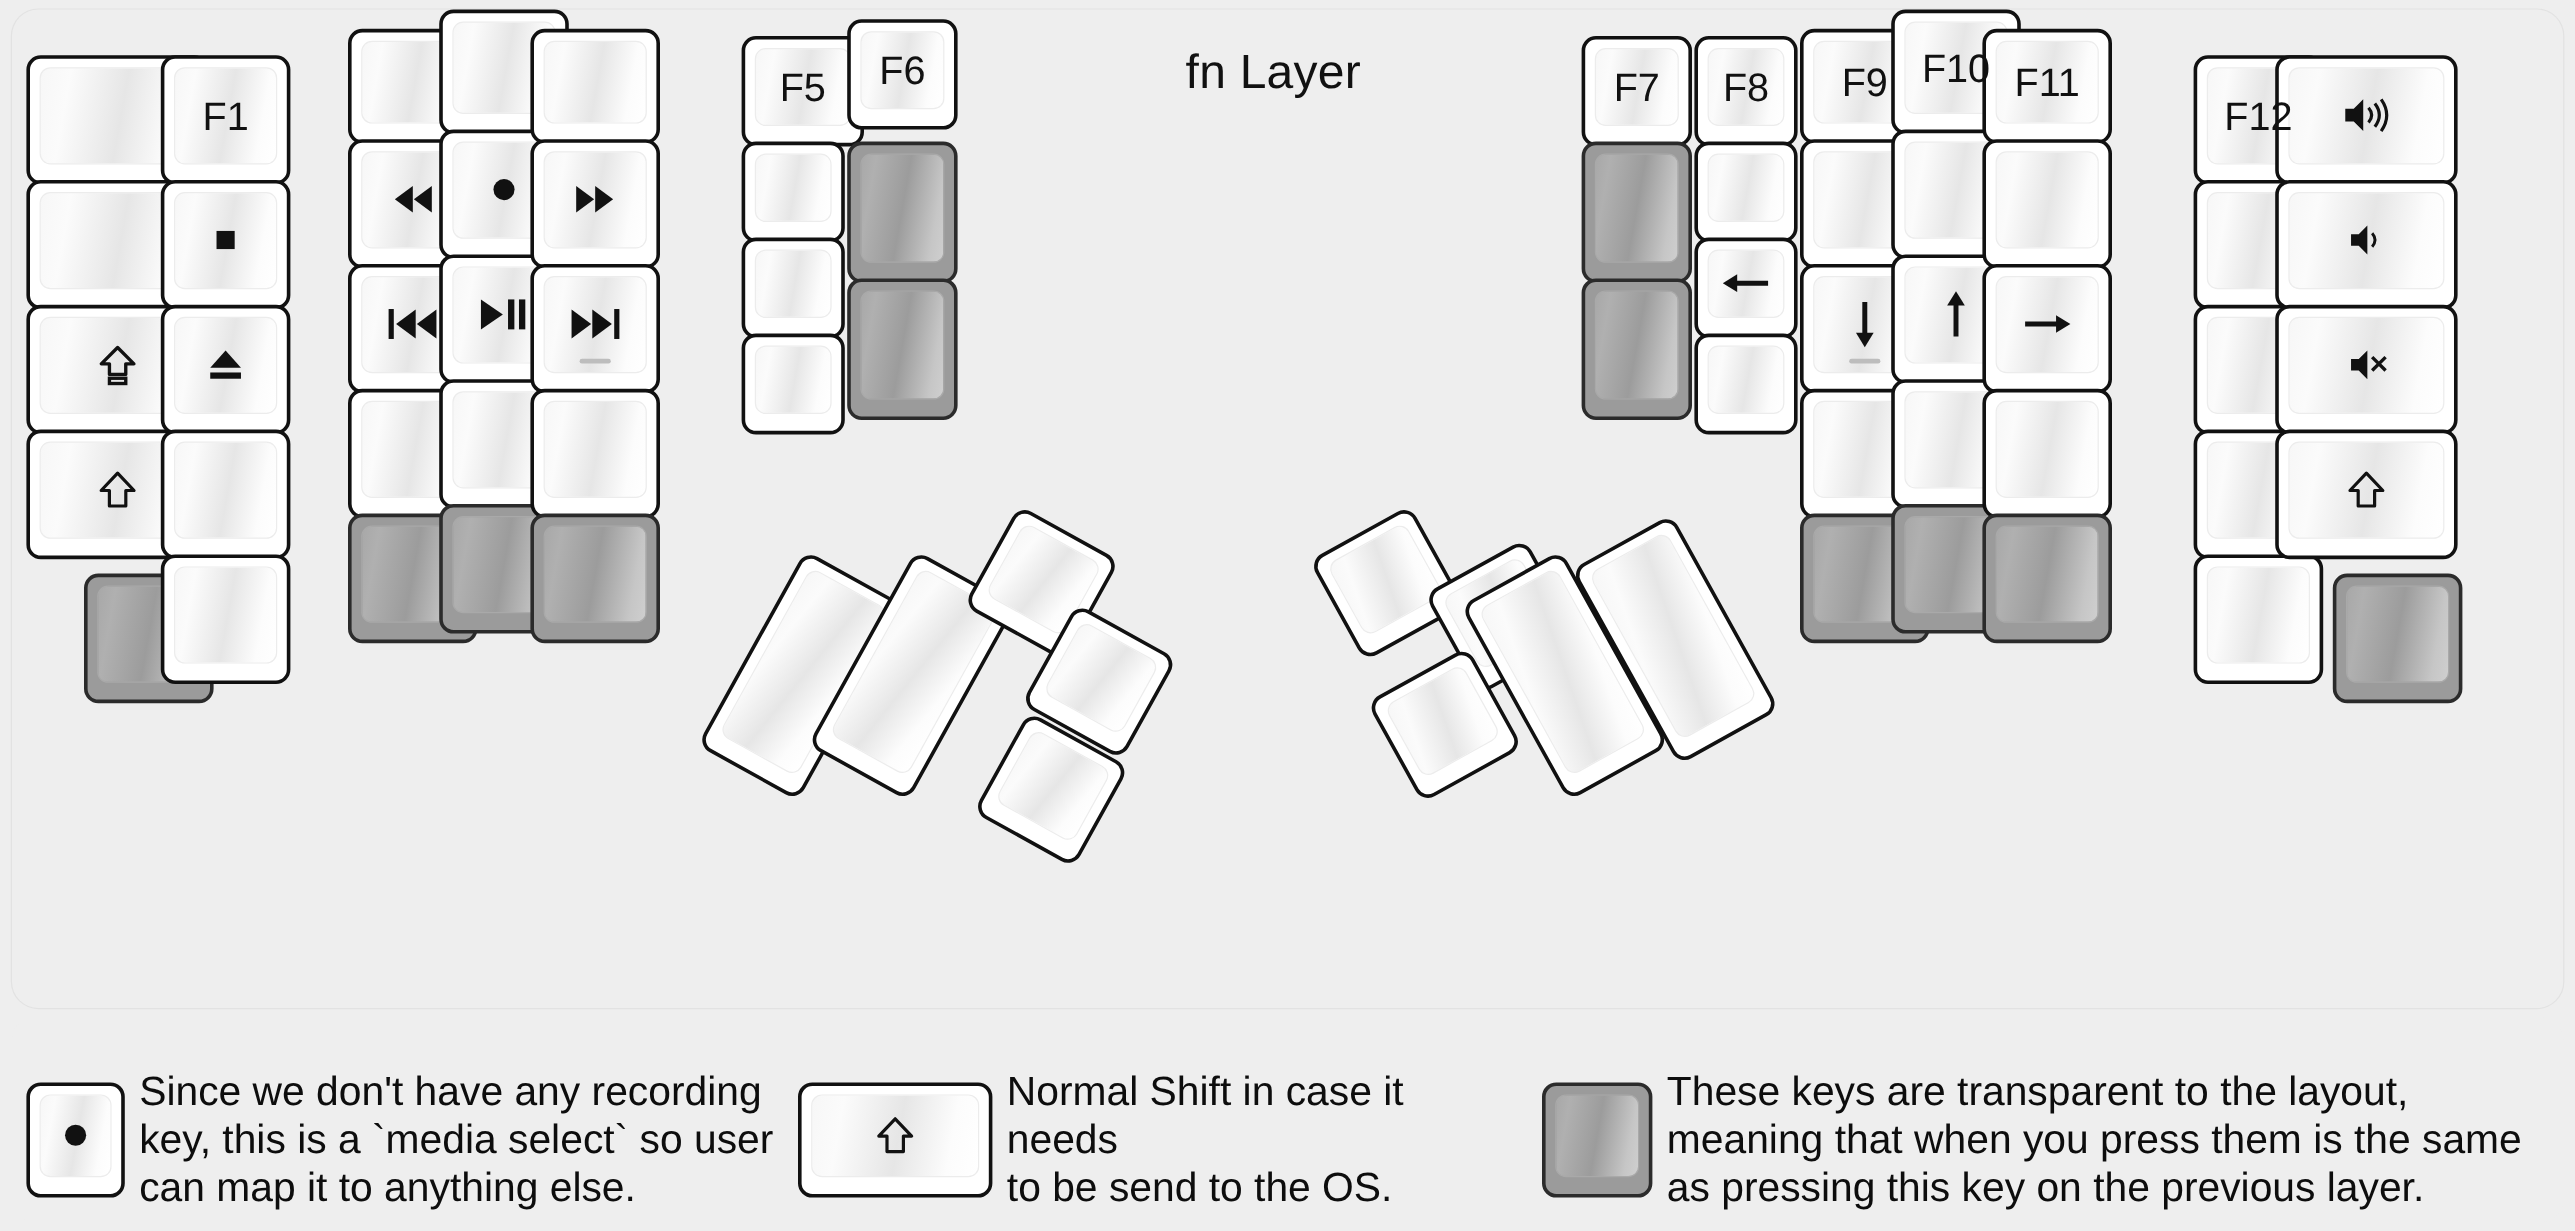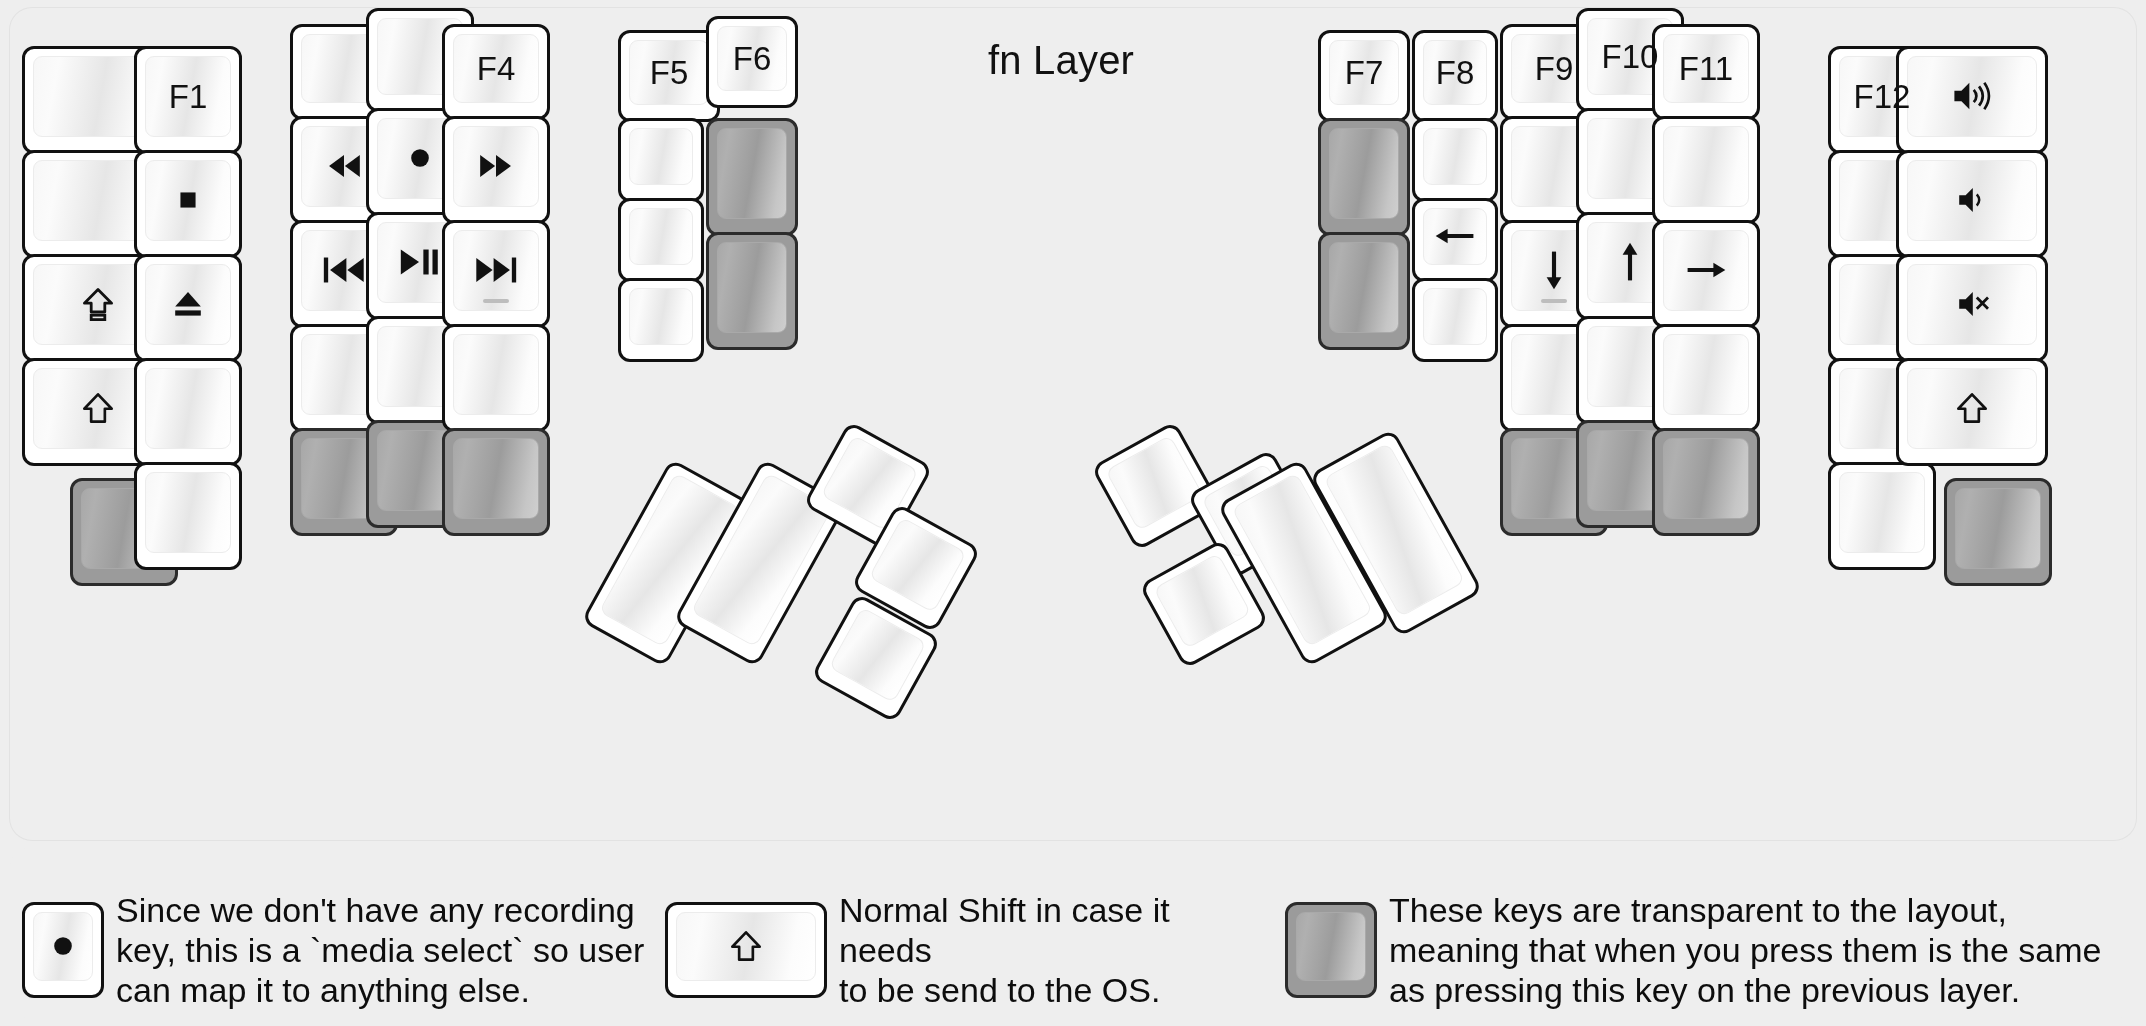--- a/index.html
+++ b/index.html
@@ -247,23 +247,20 @@
       <div class="key" style="left: 366px; top: 316px; width: 108px; height: 108px;">
         <div class="inner"></div>
         <div class="cap"></div>
       </div>
       <div class="key trans" style="left: 366px; top: 420px; width: 108px; height: 108px;">
         <div class="inner"></div>
         <div class="cap"></div>
       </div>
       <div class="key" style="left: 442px; top: 24px; width: 108px; height: 96px;">
         <div class="inner"></div>
-        <div class="cap">
-          <span class="lbl">F4</span>
-        </div>
       </div>
       <div class="key" style="left: 442px; top: 116px; width: 108px; height: 108px;">
         <div class="inner"></div>
         <div class="cap">
           <span style="display: flex;">
             <svg class="glyph" width="44" height="44" viewBox="0 0 100 100" fill="#111" xmlns="http://www.w3.org/2000/svg">
               <polygon points="14,25 14,75 48,50"></polygon>
               <polygon points="50,25 50,75 84,50"></polygon>
             </svg>
           </span>

